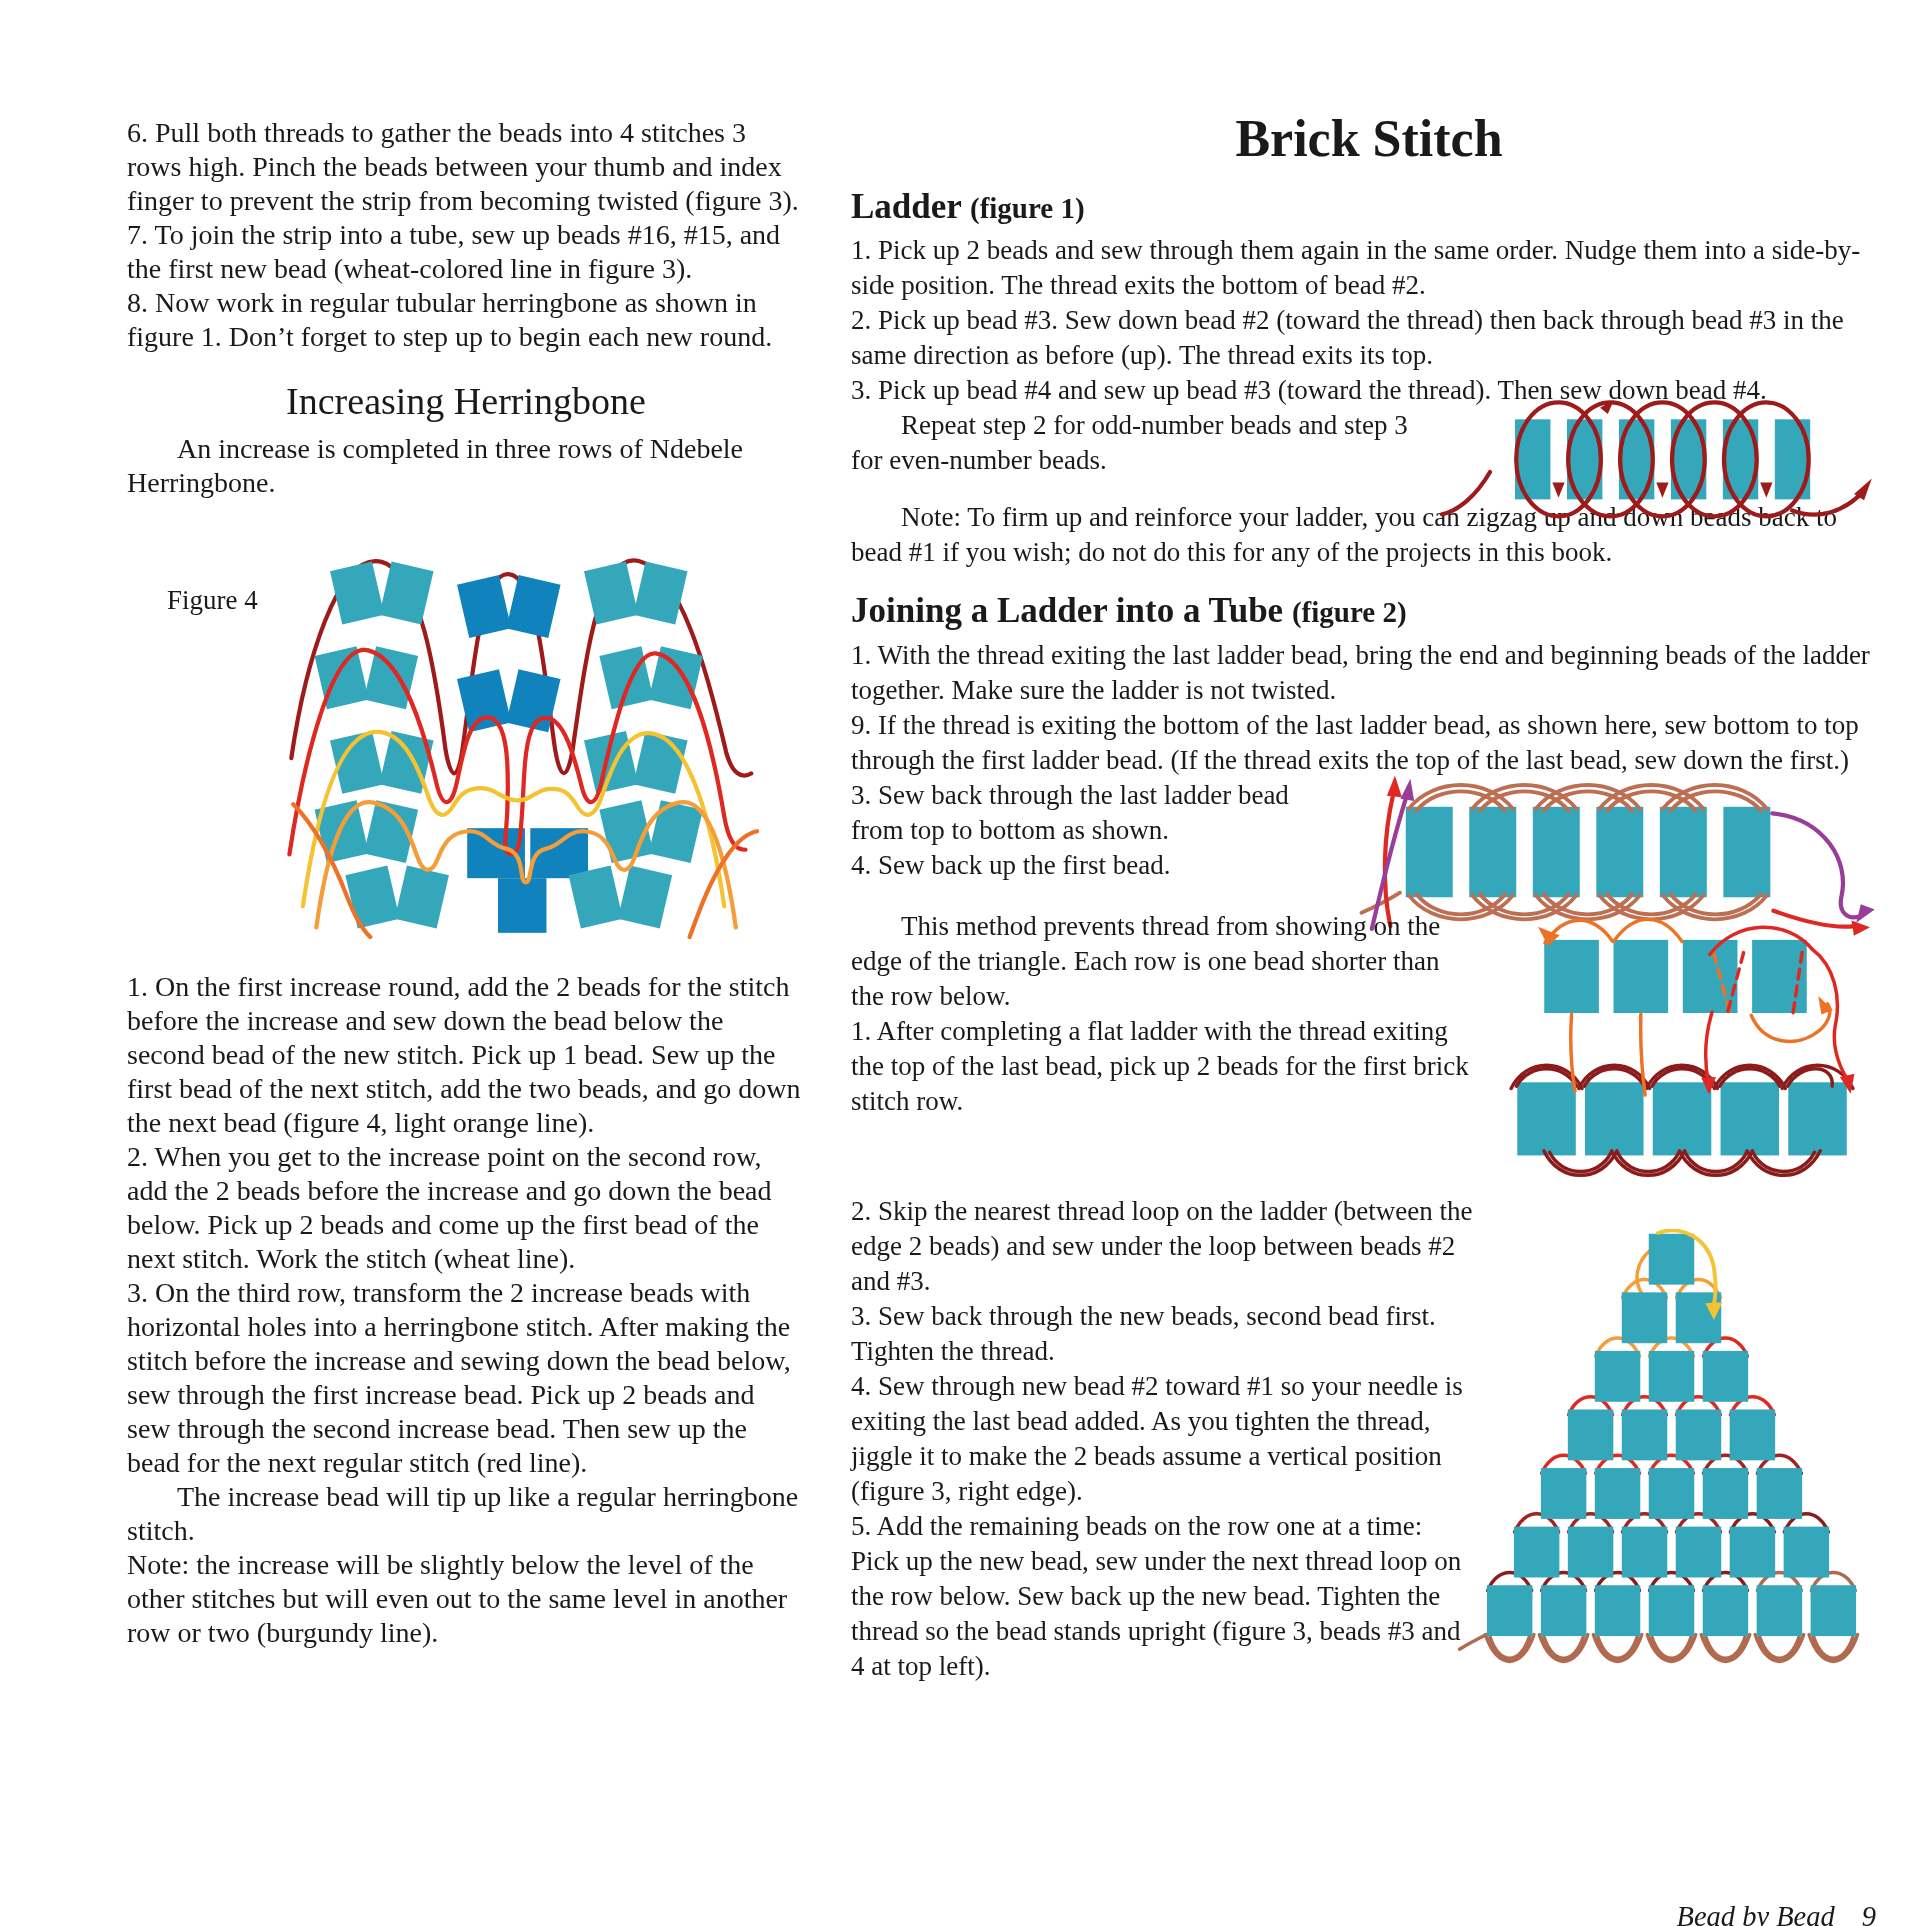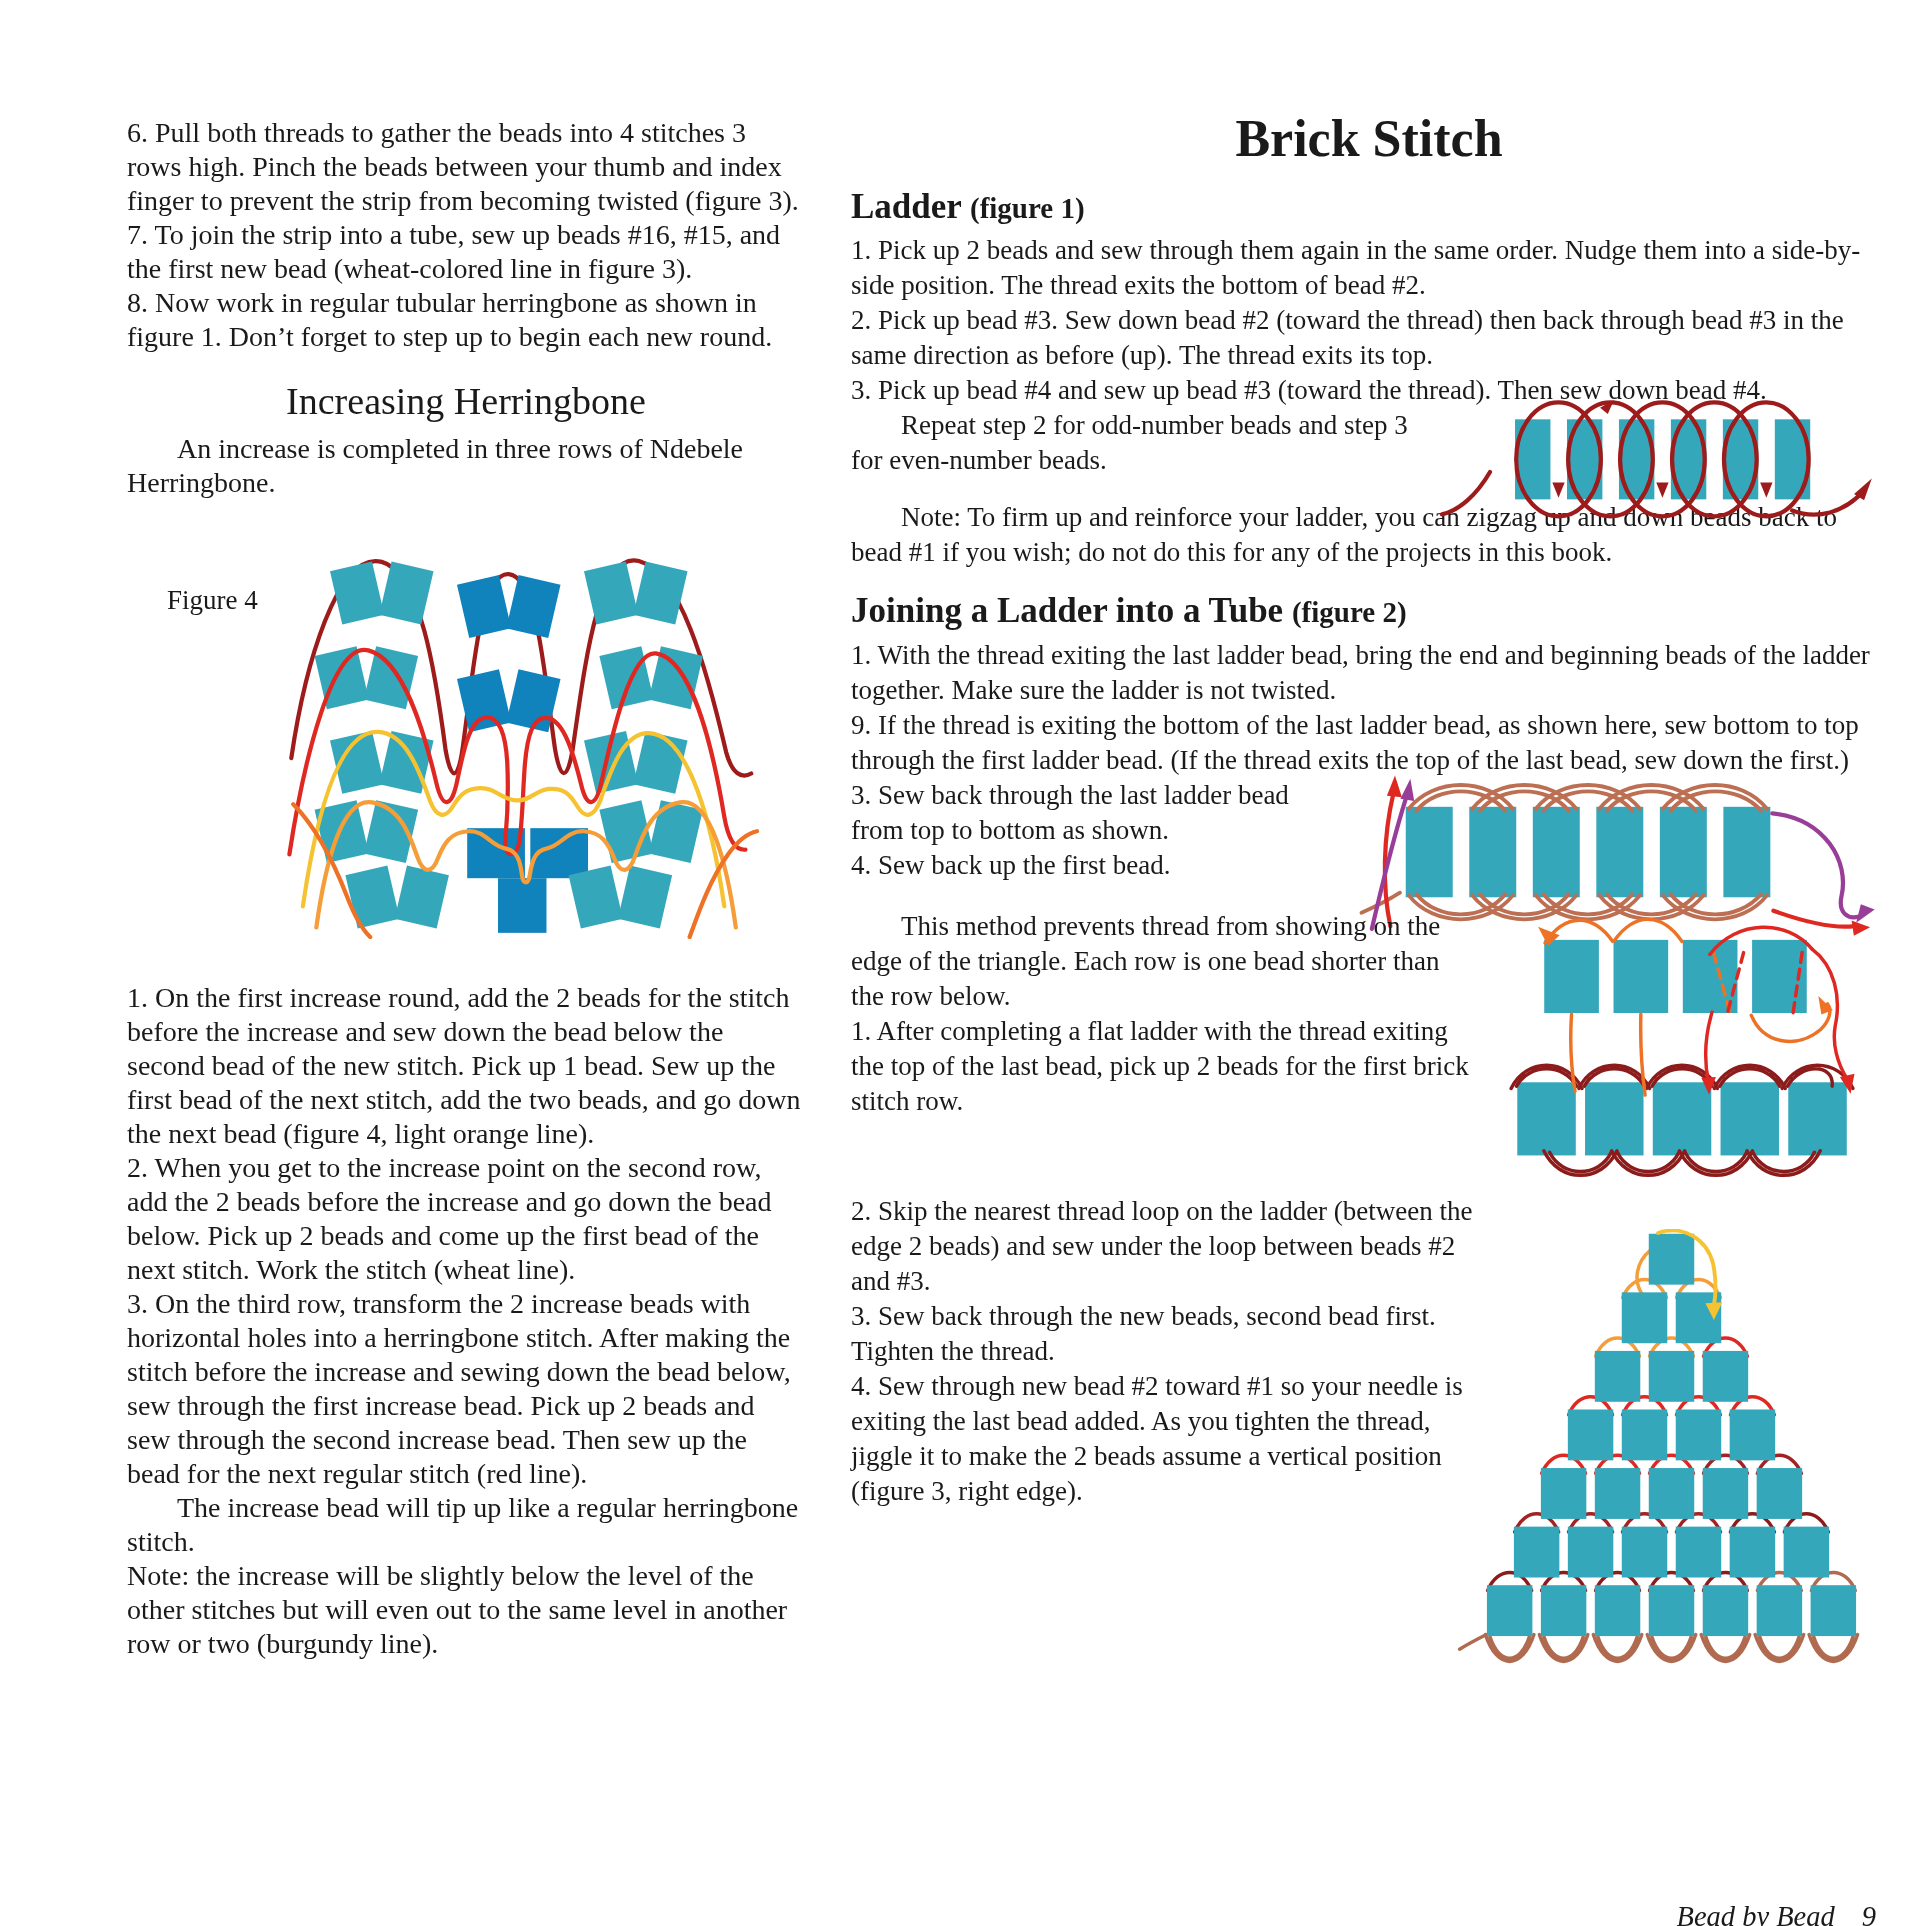--- a/index.html
+++ b/index.html
@@ -108,21 +108,21 @@
         </g>
         <g class="thread" stroke="var(--thread-orange)" stroke-width="11">
           <path d="M 120,960 C 142,800 185,620 265,635 C 338,648 362,718 382,775 C 397,820 420,822 436,780 C 452,740 470,712 515,710 C 560,708 572,748 612,755 C 642,760 650,790 654,822 C 657,850 671,850 675,822 C 680,790 688,760 718,755 C 756,748 770,708 815,710 C 860,712 878,740 894,780 C 910,822 933,820 948,775 C 968,718 992,648 1065,635 C 1145,620 1188,800 1210,960"></path>
         </g>
         <g class="thread" stroke="var(--thread-deeporange)" stroke-width="11">
           <path d="M 60,640 C 120,700 165,790 200,880 C 225,945 250,975 260,985 M 1090,985 C 1110,930 1140,840 1190,770 C 1215,735 1240,715 1265,710"></path>
         </g>
       </svg>
     </div>
 
-    <p style="margin-top:34px">1. On the first increase round, add the 2 beads for the stitch before the increase and sew down the bead below the second bead of the new stitch. Pick up 1 bead. Sew up the first bead of the next stitch, add the two beads, and go down the next bead (figure 4, light orange line).</p>
+    <p style="margin-top:23px">1. On the first increase round, add the 2 beads for the stitch before the increase and sew down the bead below the second bead of the new stitch. Pick up 1 bead. Sew up the first bead of the next stitch, add the two beads, and go down the next bead (figure 4, light orange line).</p>
     <p>2. When you get to the increase point on the second row, add the 2 beads before the increase and go down the bead below. Pick up 2 beads and come up the first bead of the next stitch. Work the stitch (wheat line).</p>
     <p>3. On the third row, transform the 2 increase beads with horizontal holes into a herringbone stitch. After making the stitch before the increase and sewing down the bead below, sew through the first increase bead. Pick up 2 beads and sew through the second increase bead. Then sew up the bead for the next regular stitch (red line).</p>
     <p class="indent">The increase bead will tip up like a regular herringbone stitch.</p>
     <p>Note: the increase will be slightly below the level of the other stitches but will even out to the same level in another row or two (burgundy line).</p>
   </div>
 
   <div class="col-right">
     <h1 class="doc-title">Brick Stitch</h1>
 
     <h3 class="sub">
@@ -269,20 +269,21 @@
           <polygon points="898,418 926,462 936,410" fill="var(--thread-red)"></polygon>
         </g>
       </svg>
     </div>
 
     <div class="fig-row" id="row-figpy">
       <div class="txt">
         <p>2. Skip the nearest thread loop on the ladder (between the edge 2 beads) and sew under the loop between beads #2 and #3.</p>
         <p>3. Sew back through the new beads, second bead first. Tighten the thread.</p>
         <p>4. Sew through new bead #2 toward #1 so your needle is exiting the last bead added. As you tighten the thread, jiggle it to make the 2 beads assume a vertical position (figure 3, right edge).</p>
+        <p>5. Add the remaining beads on the row one at a time: Pick up the new bead, sew under the next thread loop on the row below. Sew back up the new bead. Tighten the thread so the bead stands upright (figure 3, beads #3 and 4 at top left).</p>
       </div>
       <svg id="figpy-svg" class="diagram" viewBox="0 0 1160 1180">
         <g class="thread" stroke="var(--thread-orange)" stroke-width="9">
           <path d="M 453,178 C 479,115 541,115 567,178"></path>
           <path d="M 593,178 C 619,115 681,115 707,178"></path>
           <path d="M 383,330 C 409,267 471,267 497,330"></path>
           <path d="M 523,330 C 549,267 611,267 637,330"></path>
           <path d="M 525,55 C 488,85 480,135 505,170"></path>
         </g>
         <g class="thread" stroke="var(--thread-red)" stroke-width="9">

